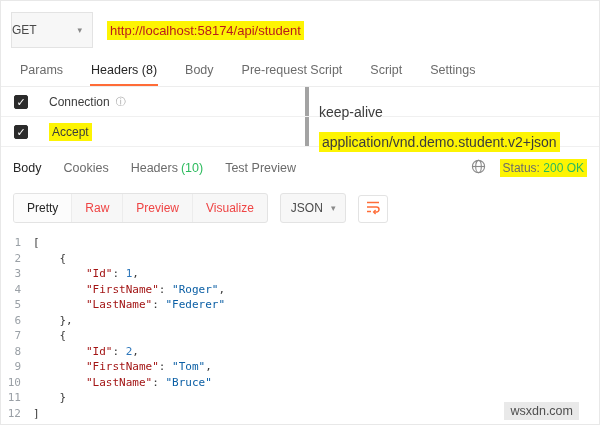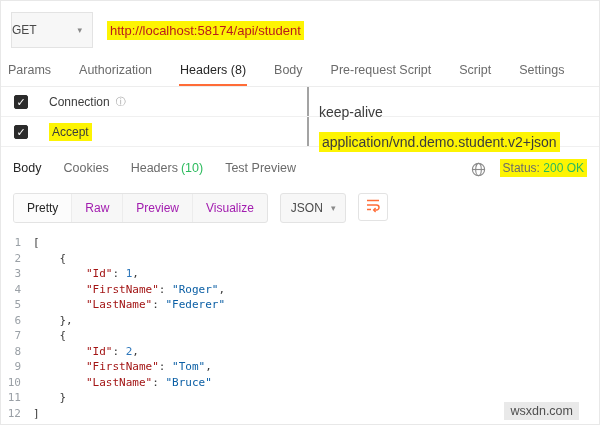--- a/index.html
+++ b/index.html
@@ -18,52 +18,52 @@
     display:flex; align-items:center; justify-content:space-between;
     padding:0 10px 0 0; font-size:12px; color:#4a4a4a; cursor:pointer;
   }
   .method-select .chev { color:#8a8a8a; font-size:9px; }
   .url-field {
     flex:1; height:36px; display:flex; align-items:center; padding-left:14px;
     background:#ffffff; font-size:13px; color:#b91c1c;
   }
   .hl { background:#fdf403; padding:2px 3px; }
   
-  .req-tabs { display:flex; gap:26px; padding:0 6px; border-bottom:1px solid #ededed; }
+  .req-tabs { display:flex; gap:26px; padding:0 18px; border-bottom:1px solid #ededed; }
   .req-tab { font-size:12.5px; color:#6b6b6b; padding:6px 1px 9px 1px; cursor:pointer; }
   .req-tab.active { color:#262626; border-bottom:2px solid #ff6c37; padding-bottom:7px; }
   
   .htable { width:100%; }
   .hrow { display:flex; align-items:center; height:30px; border-bottom:1px solid #f0f0f0; }
   .cbcell { width:40px; display:flex; justify-content:center; }
   .checkbox {
     width:14px; height:14px; border-radius:2px; border:1px solid #b9b9b9;
     background:#fff; color:#fff; font-size:11px; line-height:13px; text-align:center; cursor:pointer;
   }
   .checkbox.checked { background:#2b2b2b; border-color:#2b2b2b; }
   .kcell { width:268px; height:100%; display:flex; align-items:center; padding-left:8px;
-           border-right:2px solid #a3a3a3; font-size:12px; color:#3c3c3c; }
+           border-right:4px solid #a3a3a3; font-size:12px; color:#3c3c3c; }
   .vcell { flex:1; height:100%; display:flex; align-items:center; padding-left:10px;
            font-size:14px; color:#3c3c3c;margin-top:20px; }
   .info { color:#a0a0a0; font-size:10px; margin-left:6px; }
   
   .resp-header { display:flex; align-items:center; padding:12px 12px 8px 12px; }
   .resp-tabs { display:flex; gap:22px; align-items:center; }
   .resp-tab { font-size:12.5px; color:#6b6b6b; cursor:pointer; }
   .resp-tab.active { color:#262626; }
   .resp-tab .count { color:#2cbb5d; margin-left:3px; }
-  .resp-right { margin-left:auto; display:flex; align-items:flex-end; gap:14px; }
+  .resp-right { margin-left:auto; display:flex; align-items:flex-start; gap:14px; }
   .globe { display:inline-flex; color:#8a8a8a; }
   .status-wrap { font-size:12px; }
   .status-label { color:#6b6b6b; }
   .status-value { color:#2cbb5d; }
   
-  .view-bar { display:flex; align-items:flex-start; gap:12px; padding:8px 28px 10px 12px; }
+  .view-bar { display:flex; align-items:flex-end; gap:12px; padding:8px 28px 10px 12px; }
   .seg { display:flex; border:1px solid #e3e3e3; border-radius:3px; background:#f7f7f7; overflow:hidden; }
-  .seg-item { padding:7px 13px; font-size:12px; color:#a21caf; border-right:1px solid #ececec; cursor:pointer; }
+  .seg-item { padding:7px 13px; font-size:12px; color:#ef4444; border-right:1px solid #ececec; cursor:pointer; }
   .seg-item:last-child { border-right:none; }
   .seg-item.active { color:#262626; background:#fcfcfc; }
   .fmt-select { display:flex; align-items:center; gap:8px; border:1px solid #e3e3e3; border-radius:3px;
                 background:#f7f7f7; padding:7px 10px; font-size:12px; color:#4a4a4a; cursor:pointer; }
   .fmt-select .chev { color:#8a8a8a; font-size:9px; }
   .wrap-btn { width:30px; height:28px; border:1px solid #e3e3e3; border-radius:3px; background:#fff;
               display:flex; align-items:center; justify-content:center; cursor:pointer; }
   
   .code-area { font-family:"DejaVu Sans Mono", monospace; font-size:11px; line-height:15.5px; padding:2px 0 0 0; }
   .code-line { display:flex; }
@@ -85,21 +85,20 @@
     <span>GET</span>
     <span class="chev">▾</span>
   </div>
   <div class="url-field">
     <span class="hl">http://localhost:58174/api/student</span>
   </div>
 </div>
 
 <div class="req-tabs">
     <div class="req-tab">Params</div>
-    <div class="req-tab">Authorization</div>
     <div class="req-tab active">Headers (8)</div>
     <div class="req-tab">Body</div>
     <div class="req-tab">Pre-request Script</div>
     <div class="req-tab">Script</div>
     <div class="req-tab">Settings</div>
   </div>
 
 <div class="htable">
     <div class="hrow">
       <div class="cbcell">

